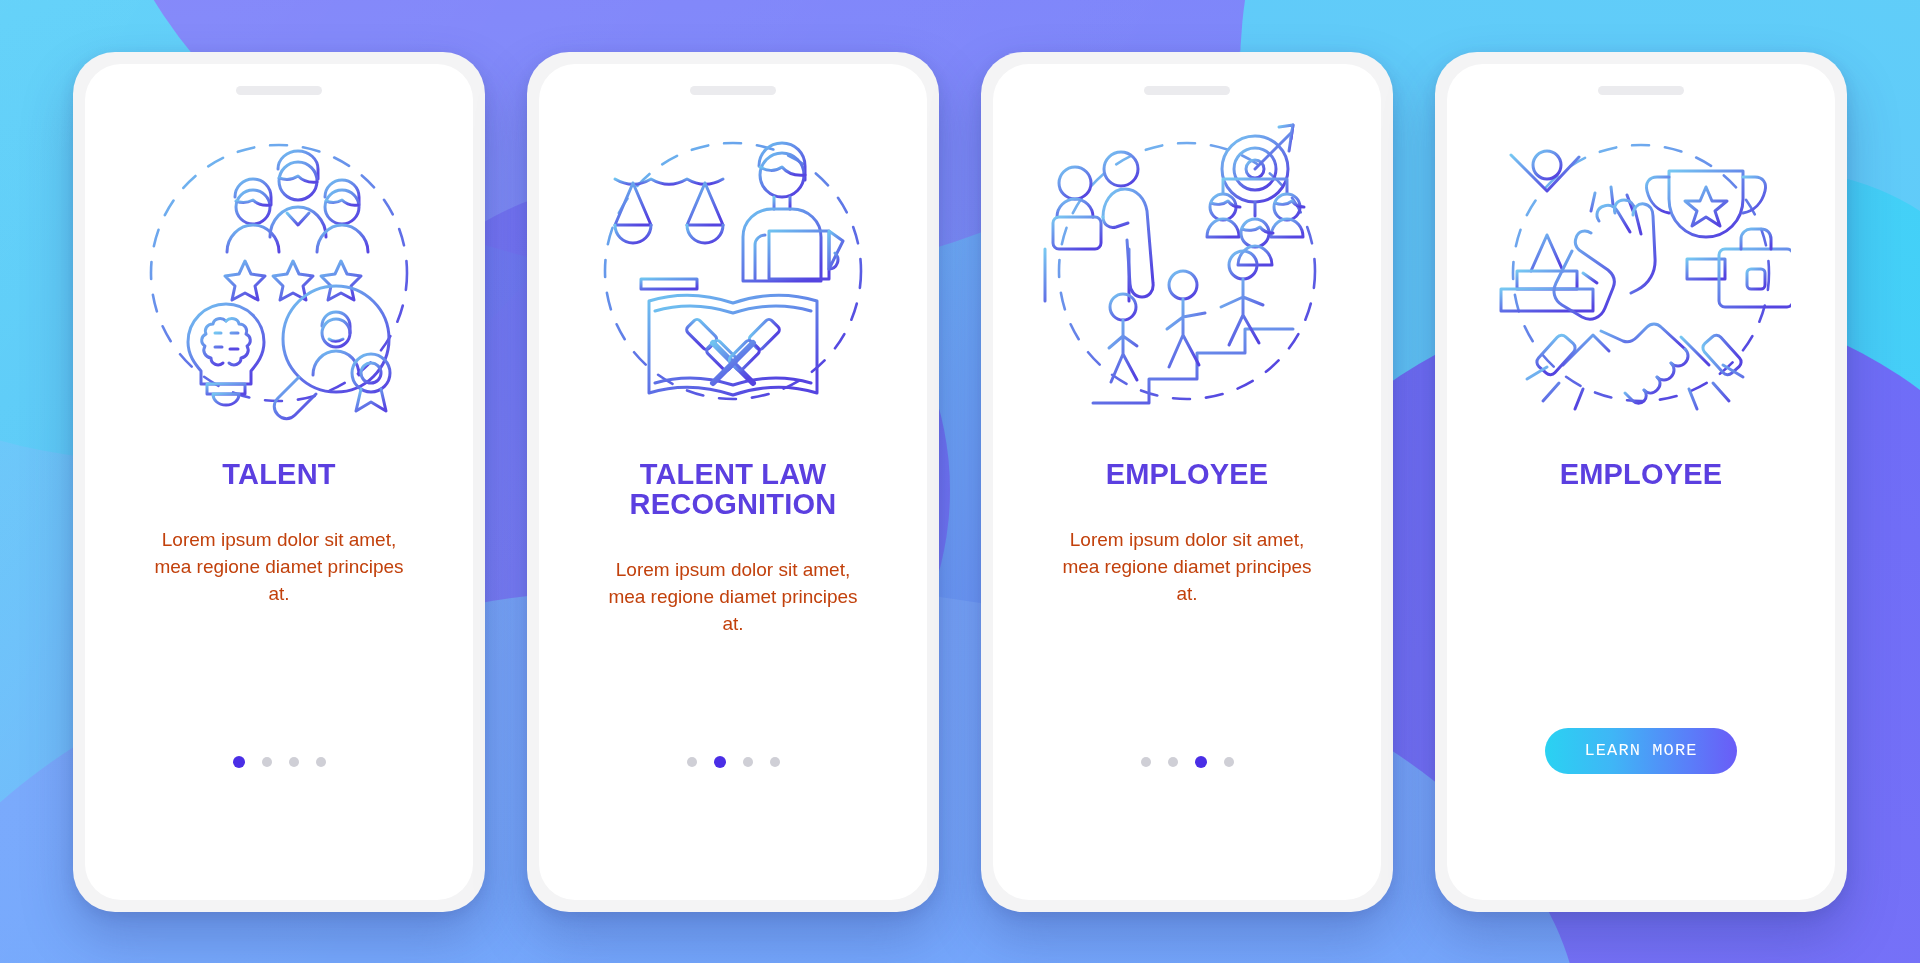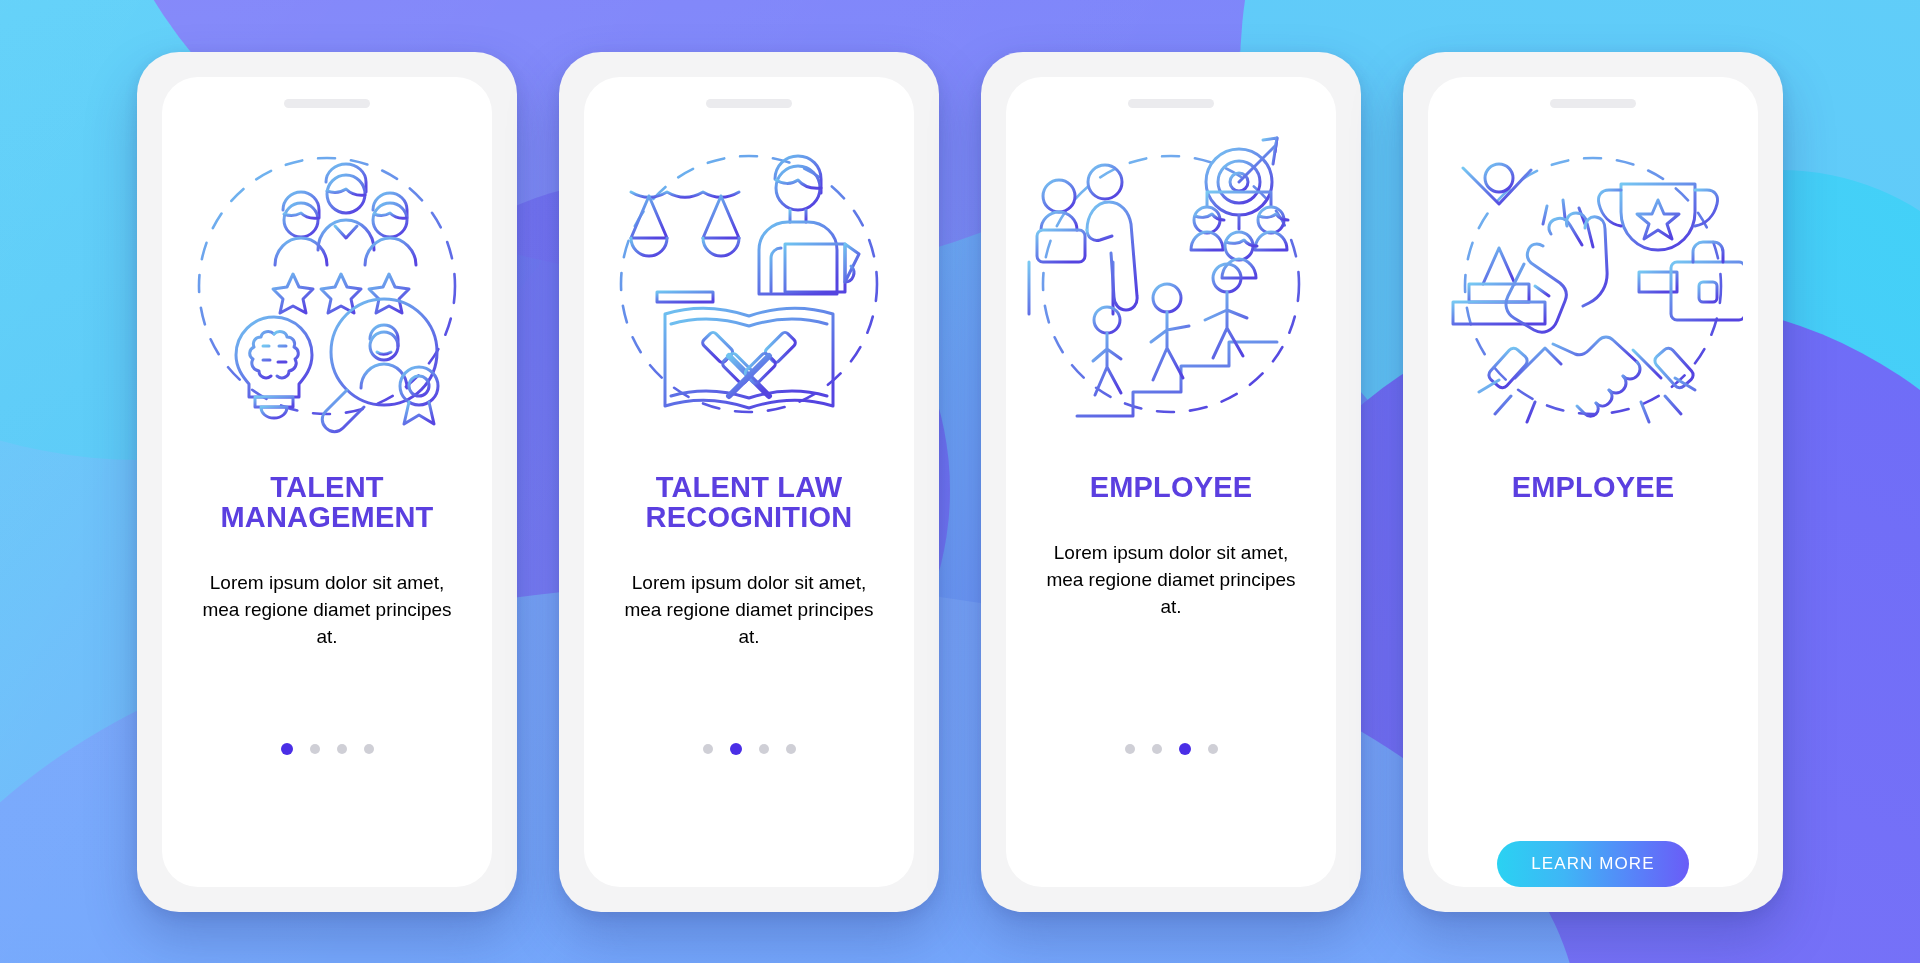--- a/index.html
+++ b/index.html
@@ -98,26 +98,26 @@
     position: absolute;
     inset: 0;
     display: flex;
     justify-content: center;
     align-items: center;
     gap: 42px;
   }
 
   .phone {
     position: relative;
-    width: 380px;
+    width: 412px;
     height: 860px;
     border-radius: 42px;
     background: #f4f4f5;
     box-shadow: 0 26px 52px rgba(40, 55, 130, .28), 0 4px 14px rgba(40,55,130,.14);
-    padding: 25px;
+    padding: 12px;
     box-sizing: border-box;
     flex: 0 0 auto;
   }
 
   .screen {
     position: relative;
     width: 100%;
     height: 100%;
     border-radius: 36px;
     background: #ffffff;
@@ -155,21 +155,21 @@
     color: #5b3fe0;
   }
   .title .ln { display: block; }
 
   .body-copy {
     margin-top: 38px;
     width: 270px;
     text-align: center;
     font-size: 19px;
     line-height: 1.42;
-    color: #000000;
+    color: #c2410c;
   }
 
   .spacer { flex: 1 1 auto; }
 
   .dots {
     display: flex;
     gap: 17px;
     align-items: center;
     justify-content: center;
     margin-bottom: 132px;
@@ -180,27 +180,28 @@
     border-radius: 50%;
     background: #cfcfd6;
   }
   .dot.active {
     width: 12px;
     height: 12px;
     background: #4a2ee6;
   }
 
   .cta {
+    margin-bottom: 126px;
     width: 192px;
     height: 46px;
     border: 0;
     border-radius: 26px;
     background: linear-gradient(90deg, #2ad2f2 0%, #3fb6f6 35%, #5a7ef9 75%, #6a5cf7 100%);
     color: #ffffff;
-    font-family: Liberation Sans, sans-serif;
+    font-family: Liberation Mono, monospace;
     font-size: 17px;
     letter-spacing: 1.1px;
     cursor: pointer;
     display: flex;
     align-items: center;
     justify-content: center;
   }
 </style>
 </head>
 <body>
@@ -276,21 +277,20 @@
               <path d="M184 254c0-13 10-24 23-24s23 11 23 24"></path>
               <circle cx="242" cy="252" r="19"></circle>
               <circle cx="242" cy="252" r="10"></circle>
               <path d="M232 268l-5 22 15-9 15 9-5-22"></path>
             </g>
           </svg>
         </div>
 
         <div class="title">
           <span class="ln">TALENT</span>
-          <span class="ln">MANAGEMENT</span>
         </div>
 
         <div class="body-copy">Lorem ipsum dolor sit amet, mea regione diamet principes at.</div>
 
         <div class="spacer"></div>
 
         <div class="dots">
           <span class="dot active"></span>
           <span class="dot"></span>
           <span class="dot"></span>

